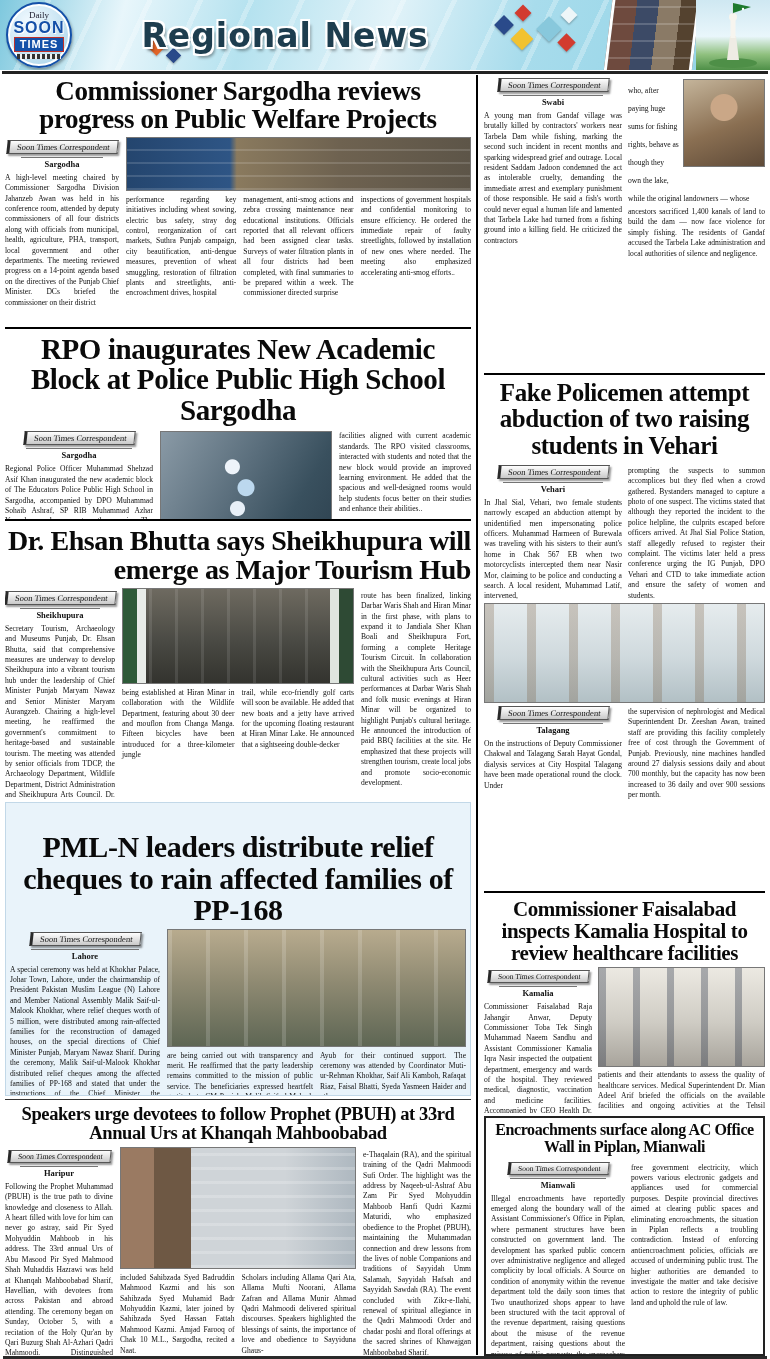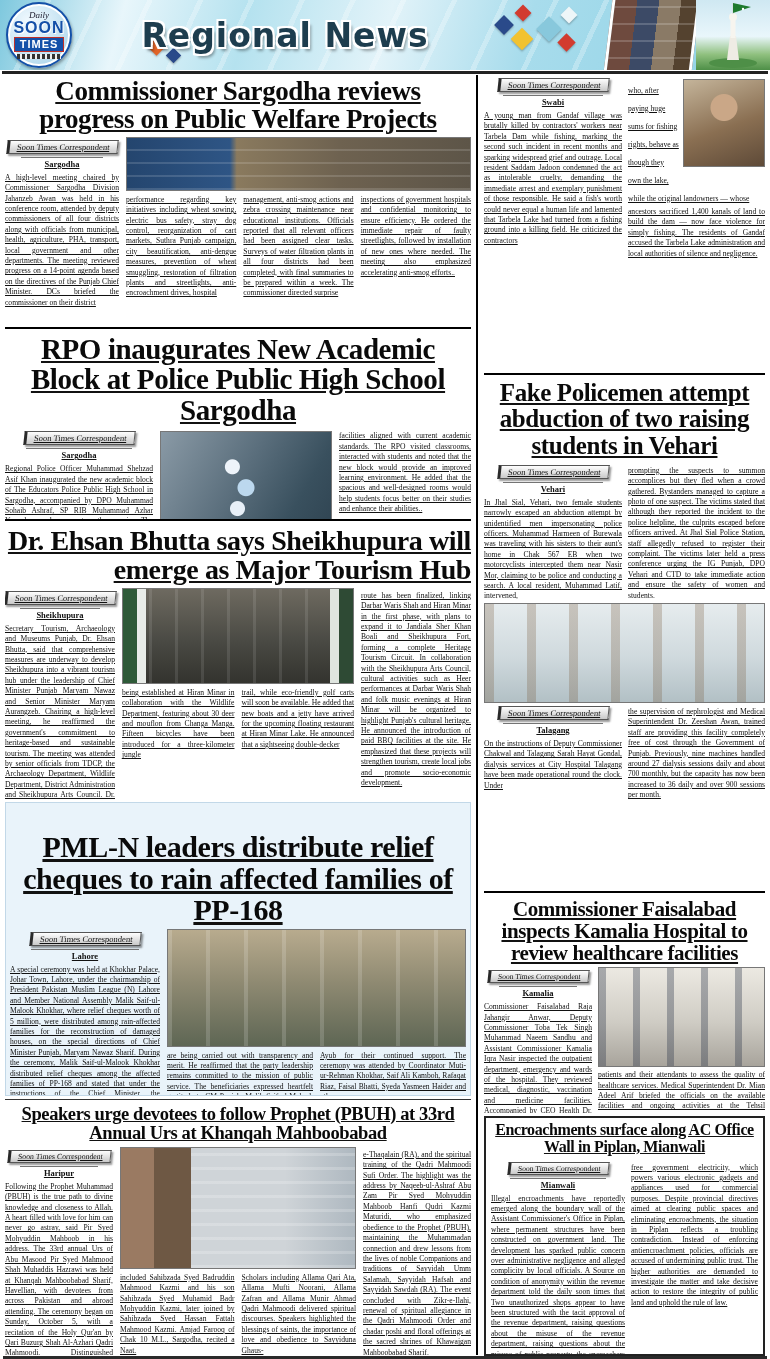--- a/index.html
+++ b/index.html
@@ -10,21 +10,21 @@
   
   .masthead { height:70px; position:relative; overflow:hidden;
     background:linear-gradient(105deg,#7ec8de 0%,#e8f6fb 16%,#b5e2ef 32%,#e2f3f9 50%,#a8dcec 68%,#8ed2e5 100%); }
   .masthead::before { content:""; position:absolute; inset:-20px;
     background:repeating-linear-gradient(115deg, rgba(255,255,255,0) 0 22px, rgba(255,255,255,.55) 22px 27px, rgba(255,255,255,0) 27px 46px);
     opacity:.5; }
   .logo { position:absolute; left:6px; top:2px; width:66px; height:66px; border-radius:50%;
     background:radial-gradient(circle at 35% 30%, #f2faff 0%, #cfe8f5 45%, #9fcfe8 100%);
     border:2px solid #1450a8; box-shadow:0 0 0 2px #fff inset, 1px 2px 3px rgba(0,0,0,.35);
     display:flex; flex-direction:column; align-items:center; justify-content:center; z-index:4; text-align:center; }
-  .logo-daily { font-style:italic; font-size:9px; color:#223; line-height:1; }
+  .logo-daily { font-size:9px; color:#223; line-height:1; }
   .logo-soon  { font-size:16px; font-weight:bold; color:#1450a8; letter-spacing:1px; line-height:1.05;
                 text-shadow:1px 1px 0 #fff; font-family:"Liberation Sans",sans-serif; }
   .logo-times { font-size:11px; font-weight:bold; color:#fff; background:#1450a8; padding:0 5px; line-height:1.25;
                 border:1px solid #c03028; font-family:"Liberation Sans",sans-serif; letter-spacing:1px; }
   .logo-strip { width:70%; height:5px; margin-top:2px;
                 background:repeating-linear-gradient(90deg,#333 0 3px,#eee 3px 5px); }
   .section-title { position:absolute; left:285px; top:50%; transform:translate(-50%,-50%); z-index:3;
     font-family:"DejaVu Sans", sans-serif; font-weight:bold; font-size:33px; letter-spacing:1px; color:#1d3d4e;
     text-shadow:-2px -2px 0 #fff, 2px -2px 0 #fff, -2px 2px 0 #fff, 2px 2px 0 #fff, 3px 4px 3px rgba(0,0,0,.35);
     white-space:nowrap; }
@@ -33,21 +33,21 @@
     transform:skewX(-7deg); border-left:3px solid #fff; border-right:3px solid #fff;
     background:
       repeating-linear-gradient(0deg, rgba(255,255,255,.18) 0 2px, rgba(0,0,0,0) 2px 17px),
       repeating-linear-gradient(90deg, #6e4a3e 0 22px, #3c4a66 22px 44px, #8a7a66 44px 66px, #54422f 66px 88px),
       #5a4a42; }
   .minar { position:absolute; right:0; top:0; width:74px; height:70px; z-index:3;
     background:linear-gradient(180deg,#cfe8f2 0%,#e9f6fb 52%,#8fc07e 78%,#4e8f47 100%); }
   .head-rule { height:3px; background:#222; margin:1px 2px; }
 
   
-  .content { display:flex; height:1280px; padding:0 2px;text-decoration:underline; }
+  .content { display:flex; height:1280px; padding:0 2px; }
   .col-left  { width:474px; flex:none; padding:0 5px 0 3px; }
   .v-rule    { width:2px; background:#000; flex:none; }
   .col-right { flex:1; padding:0 3px 0 6px; min-width:0; }
 
   .story { overflow:hidden; position:relative; }
   .rt2 { border-top:2.5px solid #000; padding-top:3px; }
   .rt1 { border-top:1.5px solid #333; padding-top:3px; }
 
   .hl { font-weight:bold; text-align:center; line-height:1.05; letter-spacing:-0.4px; color:#0a0a0a; padding:2px 0 3px; }
   .hl-a1{font-size:27px;} .hl-a3{font-size:29px;} .hl-a5{font-size:28px;text-align:right;} .hl-a8{font-size:30px;margin-top:24px;} .hl-a9{font-size:18.5px;}

